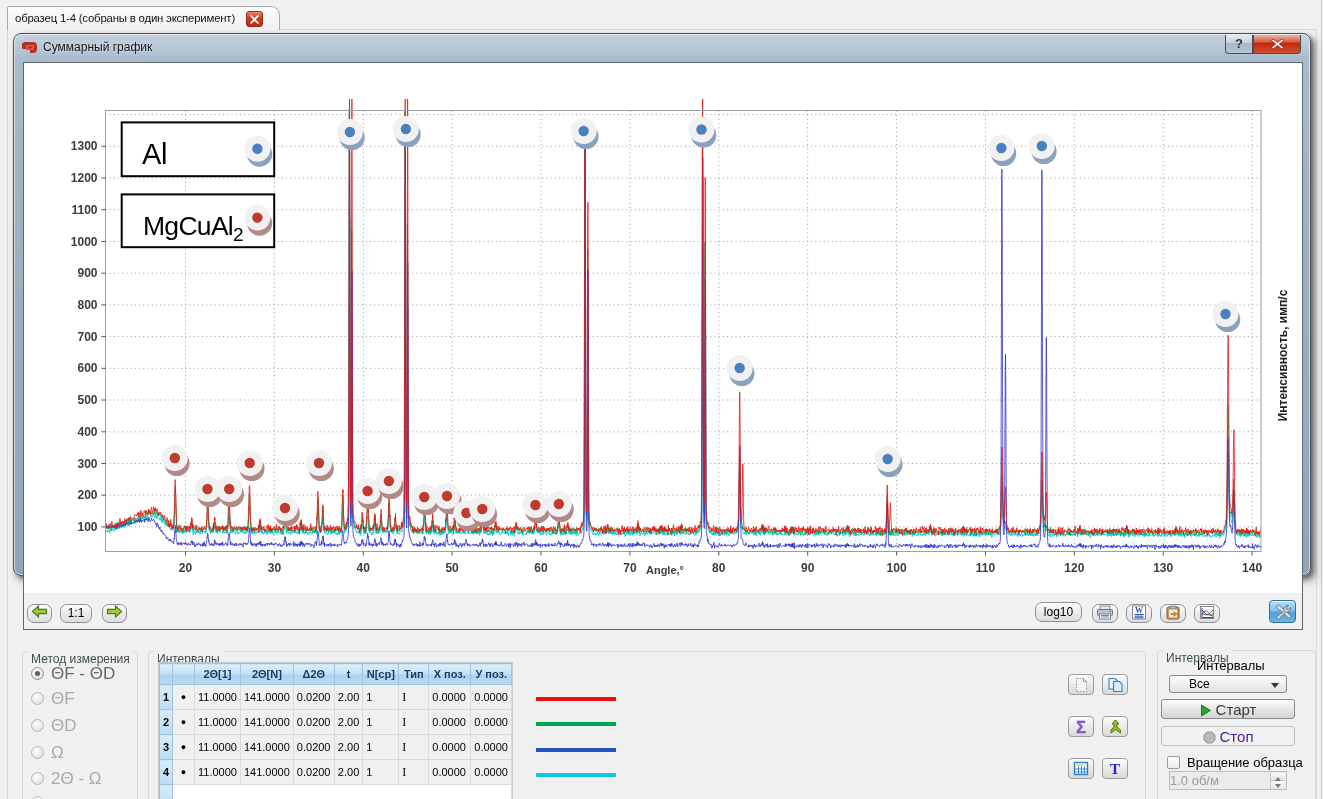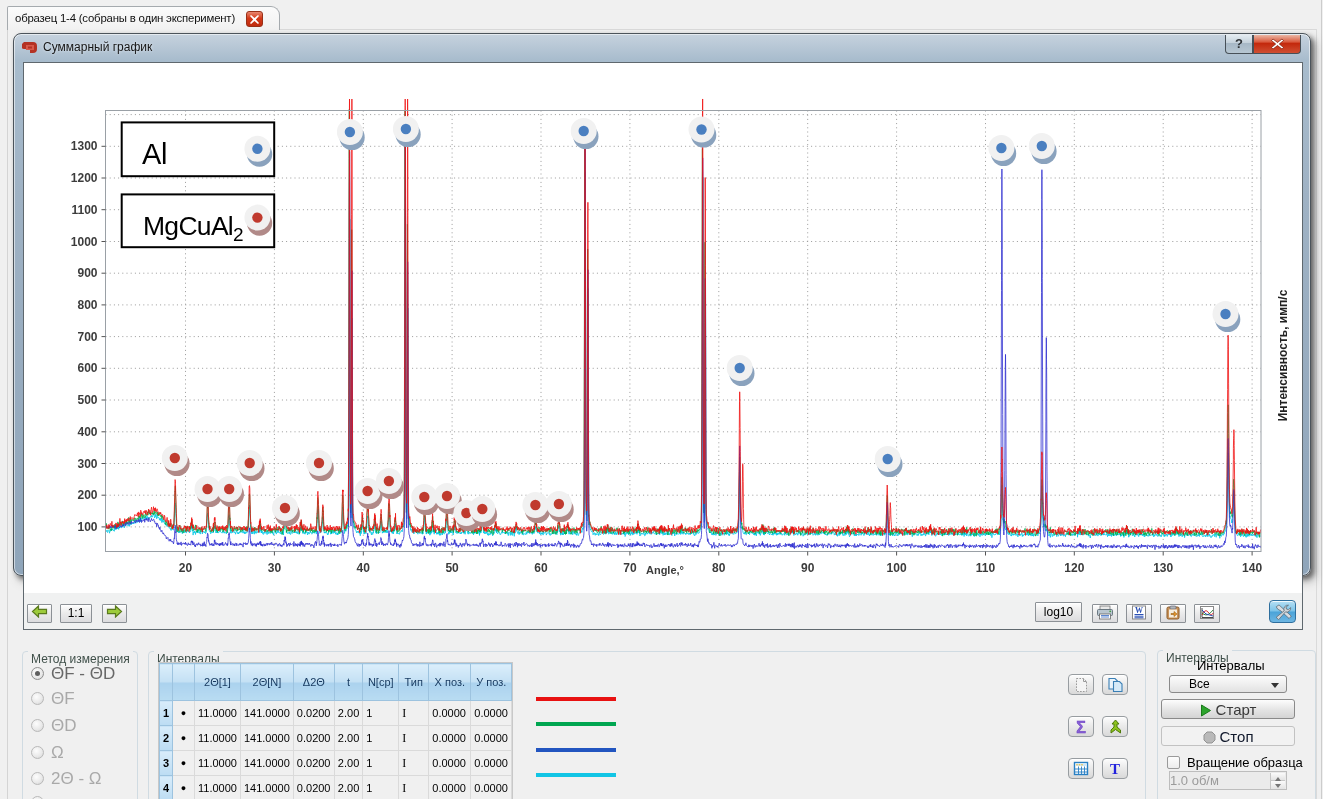--- a/index.html
+++ b/index.html
@@ -28,58 +28,58 @@
  border-top:none;color:#2f3337;text-align:center;font-weight:bold}
 #helpbtn{left:1211px;width:28px;border-radius:0 0 0 4px;
  background:linear-gradient(#e3ebf1,#c3d0da 45%,#a7b8c6 46%,#b6c6d2);font-size:13px;line-height:18px}
 #closebtn{left:1239px;width:48px;border-radius:0 0 4px 0;
  background:linear-gradient(#eab6a4,#d9573b 40%,#c3270b 45%,#cf4f33)}
 #closebtn svg{display:block;margin:3px auto 0}
 #content{left:9px;top:28px;width:1280px;height:568px;background:#fff;border:1px solid #5f686e}
 #chart{position:absolute;left:0;top:0;width:1278px;height:530px}
 
 #wtoolbar{position:absolute;left:0;top:530px;width:1278px;height:36px;background:#f0f1f1}
-.tbtn{position:absolute;top:11px;height:19px;border:1px solid #8c9196;border-radius:1px;
+.tbtn{position:absolute;top:11px;height:19px;border:1px solid #8c9196;border-radius:7px;
  background:linear-gradient(#fefefe,#ececec 45%,#dcdcde);box-shadow:0 1px 0 rgba(255,255,255,.8) inset}
 .tbtn svg{display:block;margin:auto}
 #blog{left:1011px;top:9px;width:47px;height:20px;font-size:12px;color:#000;text-align:center;line-height:18px}
 #btools{left:1245px;top:7px;width:27px;height:23px;border:1px solid #2e6f9e;border-radius:4px;
  background:linear-gradient(#b5e0f5,#7cc3e8 48%,#4aa3d8 52%,#6db6e2)}
 
 .gbox{position:absolute;border:1px solid #d0dbe2;border-radius:4px;background:transparent}
 .glabel{position:absolute;font-size:12px;color:#3f4f49;background:#f0f0f0;padding:8px 3px;white-space:nowrap}
 
 .radio{position:absolute;width:13px;height:13px;border-radius:50%;
  background:radial-gradient(circle at 40% 35%,#fdfdfd,#e8e8e8 60%,#cdcdcd);border:1px solid #b9b9b9}
 .radio.on{border-color:#8f8f8f}
 .radio.on:after{content:"";position:absolute;left:3px;top:3px;width:5px;height:5px;border-radius:50%;background:#5e5e5e}
 .rlbl{position:absolute;font-size:17px;color:#a9a9a9;white-space:nowrap}
 .rlbl.on{color:#686868}
 
 #tblwrap{position:absolute;left:158px;top:662px;background:#fff;border:1px solid #c8c8c8}
 table{border-collapse:collapse;font-size:11px}
 th{background:linear-gradient(#dbeefb,#c3e0f4 50%,#abd2ee 51%,#b9dcf2);color:#16395f;
- font-weight:normal;border:1px solid #9dc3df;height:14px;padding:12px 2px}
+ font-weight:bold;border:1px solid #9dc3df;height:14px;padding:4px 2px}
 td{background:#f0f0f0;border:1px solid #dadada;height:25.1px;padding:0 3px;color:#000}
 td.rh{background:linear-gradient(#d8ecfa,#bcdcf3);border:1px solid #9dc3df;font-weight:bold;text-align:center;padding:0}
 td.bullet{text-align:center;font-size:9px}
 td.tip{font-family:"Liberation Serif",serif;font-size:12px}
 .swatch{position:absolute;height:4px;width:80px}
 
 .ibtn{position:absolute;width:26px;height:21px;border:1px solid #989da1;border-radius:4px;
  background:linear-gradient(#fdfdfd,#ebebeb 45%,#d9d9d9);box-shadow:0 1px 0 rgba(255,255,255,.9) inset}
 .ibtn svg{display:block;margin:2px auto 0}
 
 #combo{position:absolute;left:1169px;top:675px;width:118px;height:18px;border:1px solid #8a8a8a;
  border-radius:3px;background:linear-gradient(#fcfcfc,#e2e2e2);font-size:12px;color:#000;
  line-height:16px;padding-left:19px}
 #combo:after{content:"";position:absolute;right:7px;top:7px;border:4px solid transparent;border-top:5px solid #333}
 .bigbtn{position:absolute;left:1161px;width:134px;height:20px;border:1px solid #8a8a8a;border-radius:3px;
  background:linear-gradient(#fdfdfd,#e4e4e4 55%,#d4d4d4);font-size:15px;color:#3a3a3a;text-align:center;line-height:19px}
-.bigbtn.dis{border-color:#c2c2c2;background:#f2f2f2;color:#0f172a}
+.bigbtn.dis{border-color:#c2c2c2;background:#f2f2f2;color:#4c1d95}
 #chk{position:absolute;left:1167px;top:756px;width:13px;height:13px;border:1px solid #9a9a9a;
  background:linear-gradient(#fdfdfd,#ececec);border-radius:2px}
 #spin{position:absolute;left:1169px;top:771px;width:118px;height:19px;border:1px solid #bdbdbd;
  background:#ebebeb;font-size:13px;color:#9b9b9b;line-height:18px}
 #spinbtn{position:absolute;right:1px;top:1px;width:15px;height:16px;border-left:1px solid #c6c6c6}
 #spinbtn div{height:8px;position:relative;background:linear-gradient(#fbfbfb,#e3e3e3)}
 #spinbtn div:first-child{border-bottom:1px solid #c6c6c6}
 #spinbtn div:after{content:"";position:absolute;left:4px;border:3px solid transparent}
 #spinbtn div.up:after{top:1px;border-bottom:4px solid #777}
 #spinbtn div.dn:after{top:3px;border-top:4px solid #777}

